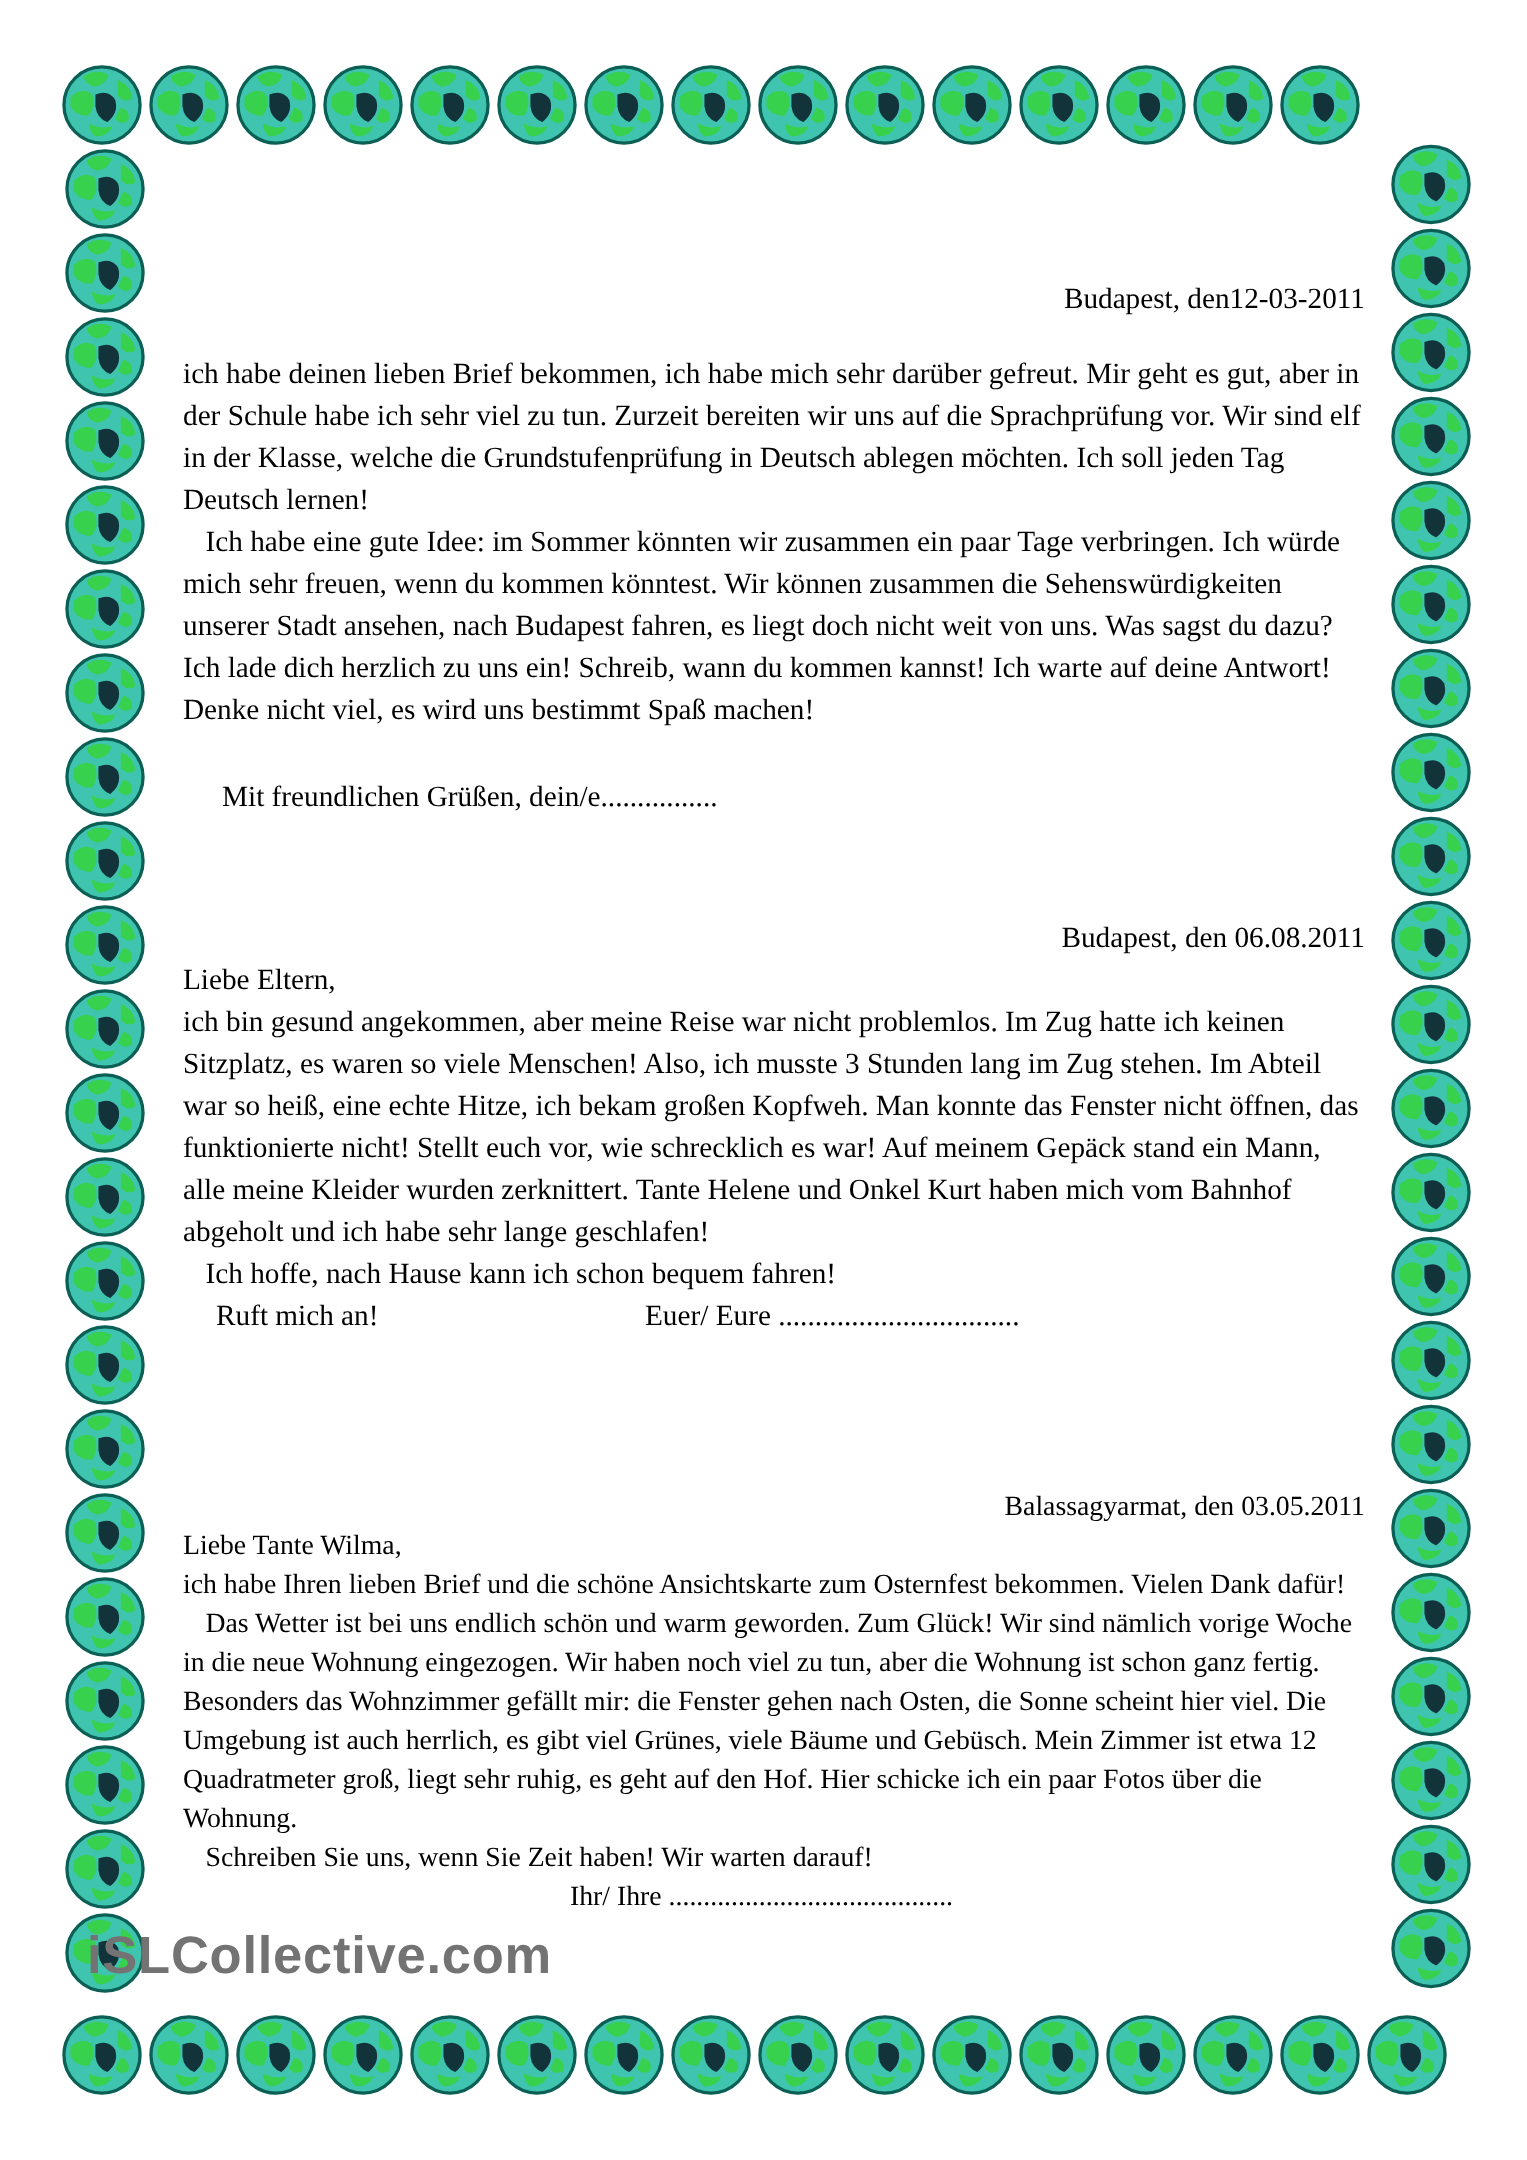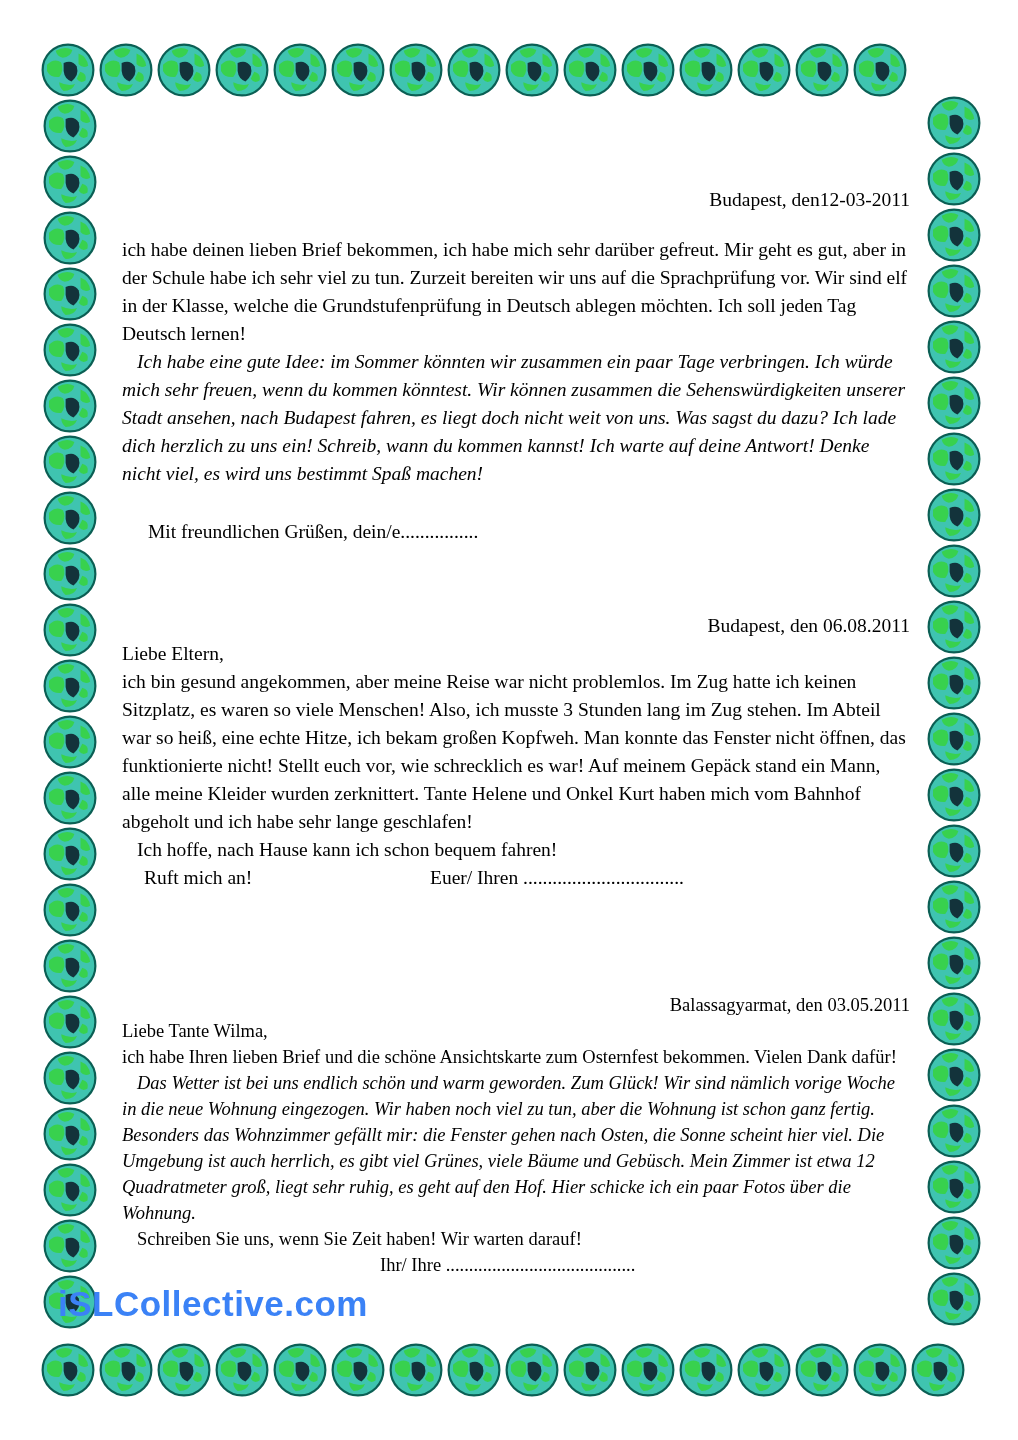--- a/index.html
+++ b/index.html
@@ -24,42 +24,42 @@
   .letter { position: absolute; left: 0; width: 788px; }
   #letter1 { top: 186px; font-size: 19.5px; line-height: 28px; }
   #letter2 { top: 612px; font-size: 19.5px; line-height: 28px; }
   #letter3 { top: 992px; font-size: 18.5px; line-height: 26px; }
 
   .letter p, .letter div { margin: 0; }
   .date { text-align: right; }
   #letter1 .date { margin-bottom: 22px; font-family: Liberation Serif, serif; }
   #letter1 .salutation { margin-bottom: 12px; }
   #letter1 .closing { margin-top: 30px; margin-left: 26px; }
-  .ind { text-indent: 15px; font-style: italic; }
+  .ind { text-indent: 15px; }
 
   #letter2 .date { margin-bottom: 0; }
   #letter2 .salutation { margin-bottom: 0; }
   #letter2 .hope { text-indent: 15px; }
   #letter2 .sigline { position: relative; }
   #letter2 .call { margin-left: 22px; }
   #letter2 .signature { position: absolute; left: 308px; top: 0; }
 
   #letter3 .date { margin-bottom: 0; }
   #letter3 .salutation { margin-bottom: 0; }
   #letter3 .request { text-indent: 15px; }
   #letter3 .signature { margin-left: 258px; }
 
   .watermark {
     position: absolute;
     left: 58px; top: 1284px;
     z-index: 3;
     font-family: "Liberation Sans", sans-serif;
     font-weight: bold;
     font-size: 35px;
-    color: #3b82f6;
+    color: #737373;
     letter-spacing: 0.5px;
   }
 </style>
 </head>
 <body>
 
 <div class="globe-row" id="border-top">
   <span class="globe">
     <svg viewBox="0 0 64 64" width="56" height="56" aria-hidden="true">
       <circle cx="32" cy="32" r="29" fill="#3fc4b0" stroke="#0b5f54" stroke-width="2.5"></circle>
@@ -973,21 +973,21 @@
     <p class="closing">Mit freundlichen Grüßen, dein/e................</p>
   </section>
 
   <section class="letter" id="letter2">
     <div class="date">Budapest, den 06.08.2011</div>
     <div class="salutation">Liebe Eltern,</div>
     <p class="body">ich bin gesund angekommen, aber meine Reise war nicht problemlos. Im Zug hatte ich keinen Sitzplatz, es waren so viele Menschen! Also, ich musste 3 Stunden lang im Zug stehen. Im Abteil war so heiß, eine echte Hitze, ich bekam großen Kopfweh. Man konnte das Fenster nicht öffnen, das funktionierte nicht! Stellt euch vor, wie schrecklich es war! Auf meinem Gepäck stand ein Mann, alle meine Kleider wurden zerknittert. Tante Helene und Onkel Kurt haben mich vom Bahnhof abgeholt und ich habe sehr lange geschlafen!</p>
     <p class="hope">Ich hoffe, nach Hause kann ich schon bequem fahren!</p>
     <div class="sigline">
       <span class="call">Ruft mich an!</span>
-      <span class="signature">Euer/ Ihren .................................</span>
+      <span class="signature">Euer/ Eure .................................</span>
     </div>
   </section>
 
   <section class="letter" id="letter3">
     <div class="date">Balassagyarmat, den 03.05.2011</div>
     <div class="salutation">Liebe Tante Wilma,</div>
     <p class="body">ich habe Ihren lieben Brief und die schöne Ansichtskarte zum Osternfest bekommen. Vielen Dank dafür!</p>
     <p class="body ind">Das Wetter ist bei uns endlich schön und warm geworden. Zum Glück! Wir sind nämlich vorige Woche in die neue Wohnung eingezogen. Wir haben noch viel zu tun, aber die Wohnung ist schon ganz fertig. Besonders das Wohnzimmer gefällt mir: die Fenster gehen nach Osten, die Sonne scheint hier viel. Die Umgebung ist auch herrlich, es gibt viel Grünes, viele Bäume und Gebüsch. Mein Zimmer ist etwa 12 Quadratmeter groß, liegt sehr ruhig, es geht auf den Hof. Hier schicke ich ein paar Fotos über die Wohnung.</p>
     <p class="request">Schreiben Sie uns, wenn Sie Zeit haben! Wir warten darauf!</p>
     <p class="signature">Ihr/ Ihre .........................................</p>

